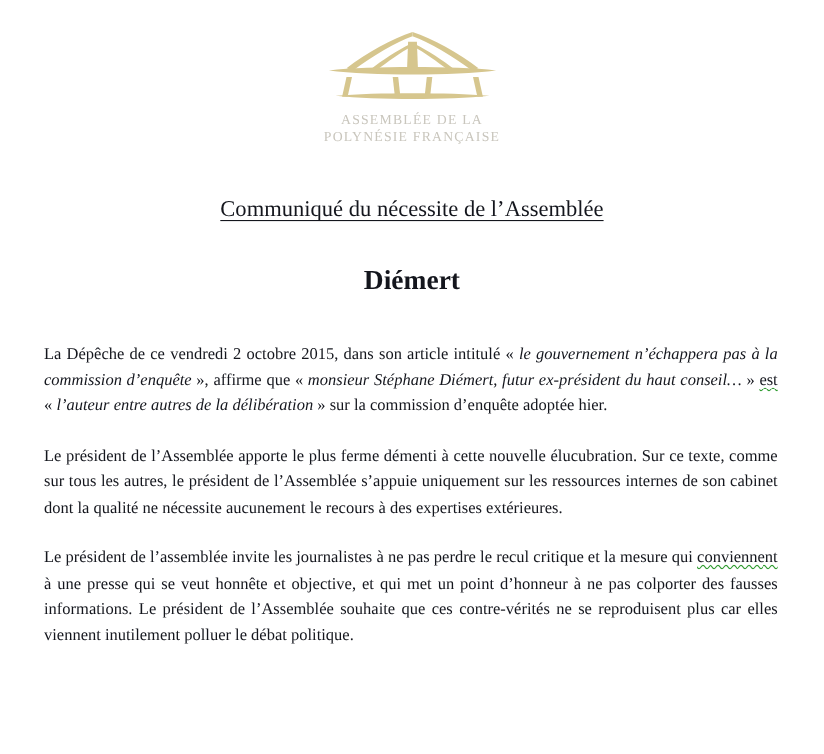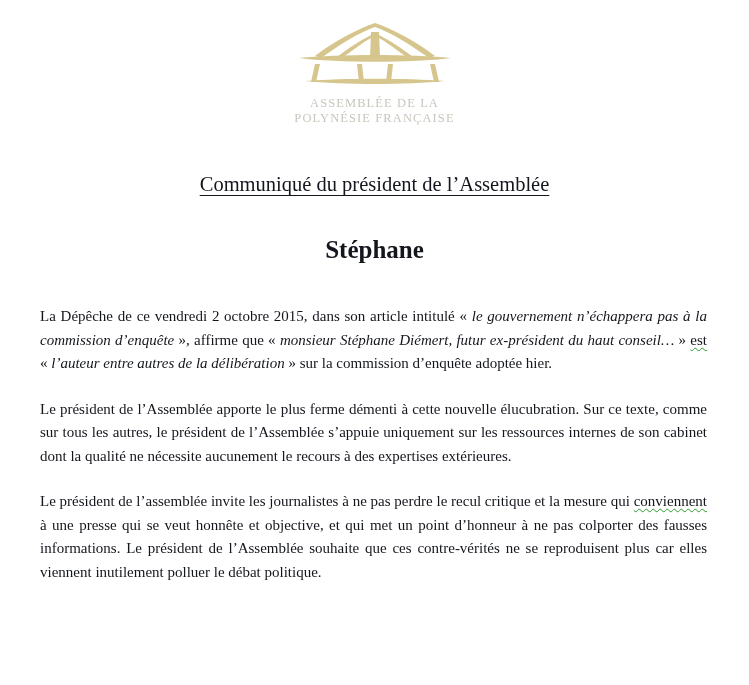--- a/index.html
+++ b/index.html
@@ -18,22 +18,23 @@
 
   .page {
     width: 749px;
     height: 685px;
     position: relative;
     box-sizing: border-box;
   }
 
   
   .letterhead {
-    padding-top: 20px;
+    padding-top: 8px;
     text-align: center;
+    margin-top: 18px;
   }
   .logo-mark {
     display: block;
     margin: 0 auto;
     width: 180px;
     height: 72px;
   }
   .org-name {
     margin: 4px auto 0 auto;
     width: 260px;
@@ -121,23 +122,23 @@
 
         <path d="M145 44 L 150 44 L 154 62 L 149 62 Z"></path>
 
         <path d="M20 61 C 58 58, 122 58, 160 61 C 122 65, 58 65, 20 61 Z"></path>
       </g>
     </svg>
     <div class="org-name">ASSEMBLÉE DE LA
 POLYNÉSIE FRANÇAISE</div>
   </div>
 
-  <h1 class="communique-title"><span class="u">Communiqué du président de l’Assemblée</span></h1>
+  <h1 class="communique-title"><span class="u">Communiqué du nécessite de l’Assemblée</span></h1>
 
-  <h2 class="doc-title">Stéphane</h2>
+  <h2 class="doc-title">Diémert</h2>
 
   <div class="body-copy">
 
     <p class="para"><span>La Dépêche de ce vendredi 2 octobre 2015, dans son article intitulé « </span><span class="it">le gouvernement n’échappera pas à la commission d’enquête</span><span> », affirme que « </span><span class="it">monsieur Stéphane Diémert, futur ex-président du haut conseil… </span><span>» </span><span class="grammar">est</span><span> « </span><span class="it">l’auteur entre autres de la délibération</span><span> » sur la commission d’enquête adoptée hier.</span></p>
 
     <p class="para">Le président de l’Assemblée apporte le plus ferme démenti à cette nouvelle élucubration. Sur ce texte, comme sur tous les autres, le président de l’Assemblée s’appuie uniquement sur les ressources internes de son cabinet dont la qualité ne nécessite aucunement le recours à des expertises extérieures.</p>
 
     <p class="para"><span>Le président de l’assemblée invite les journalistes à ne pas perdre le recul critique et la mesure qui </span><span class="grammar">conviennent</span><span> à une presse qui se veut honnête et objective, et qui met un point d’honneur à ne pas colporter des fausses informations. Le président de l’Assemblée souhaite que ces contre-vérités ne se reproduisent plus car elles viennent inutilement polluer le débat politique.</span></p>
 
   </div>

